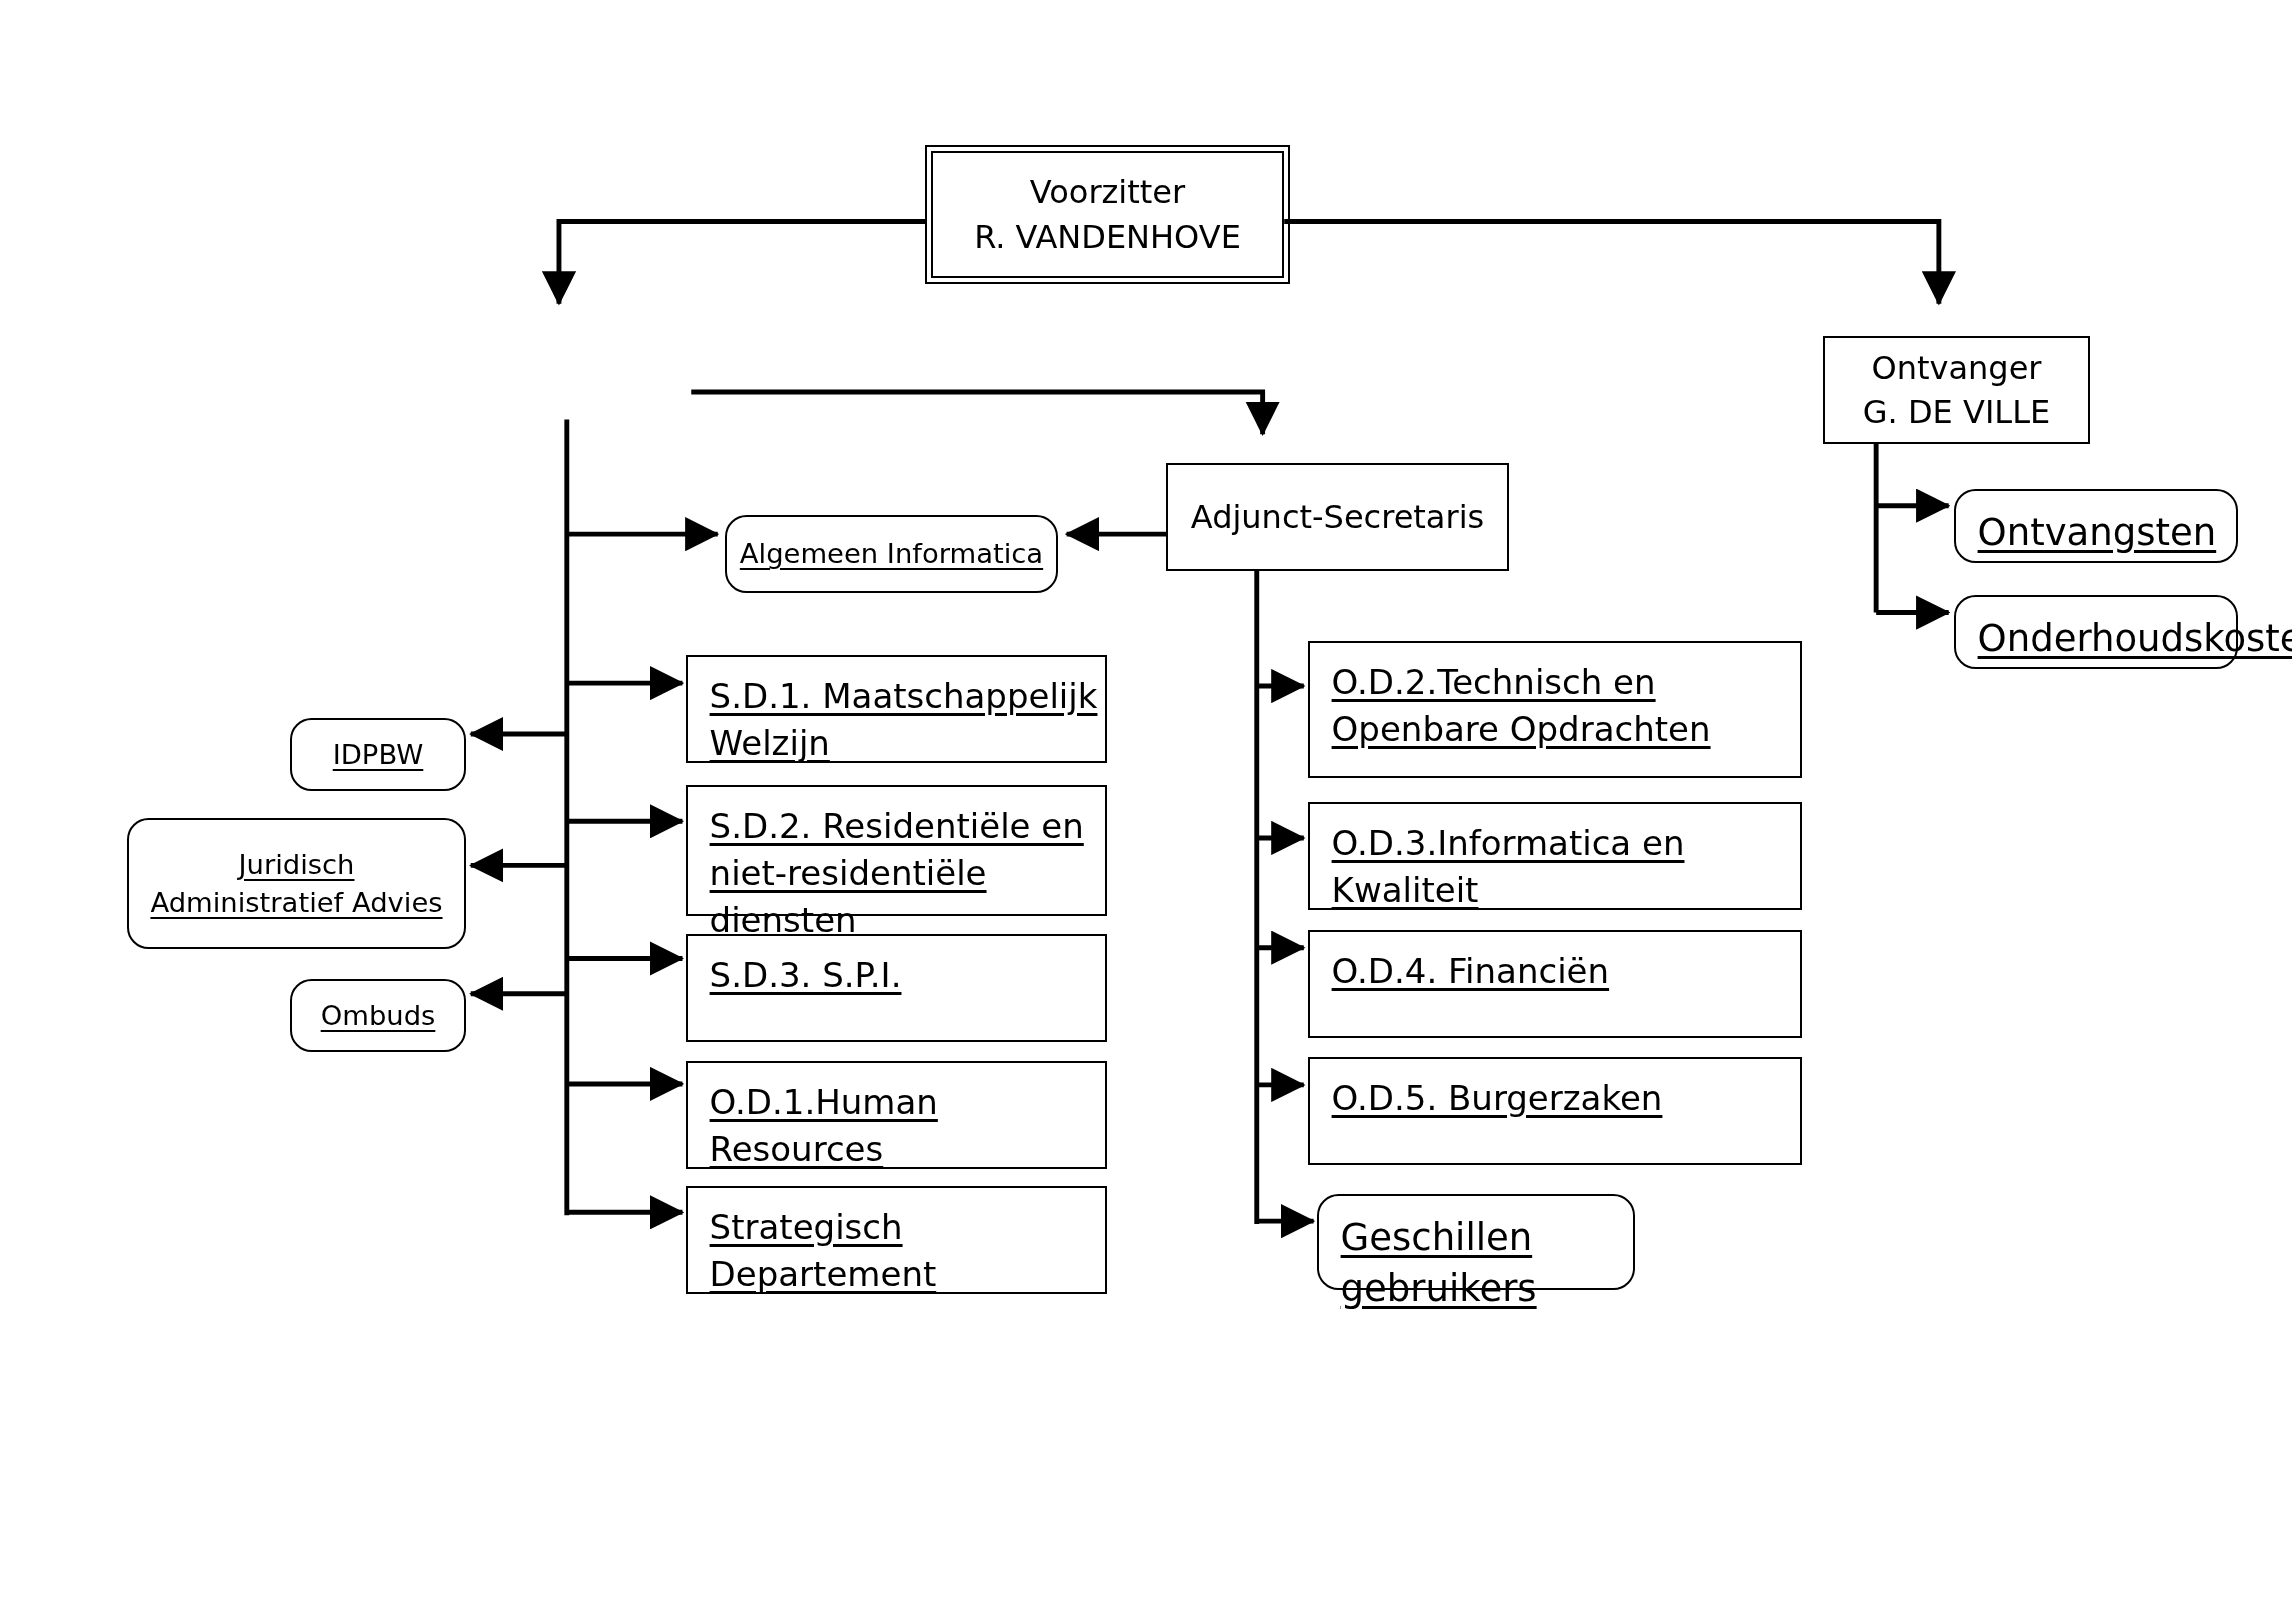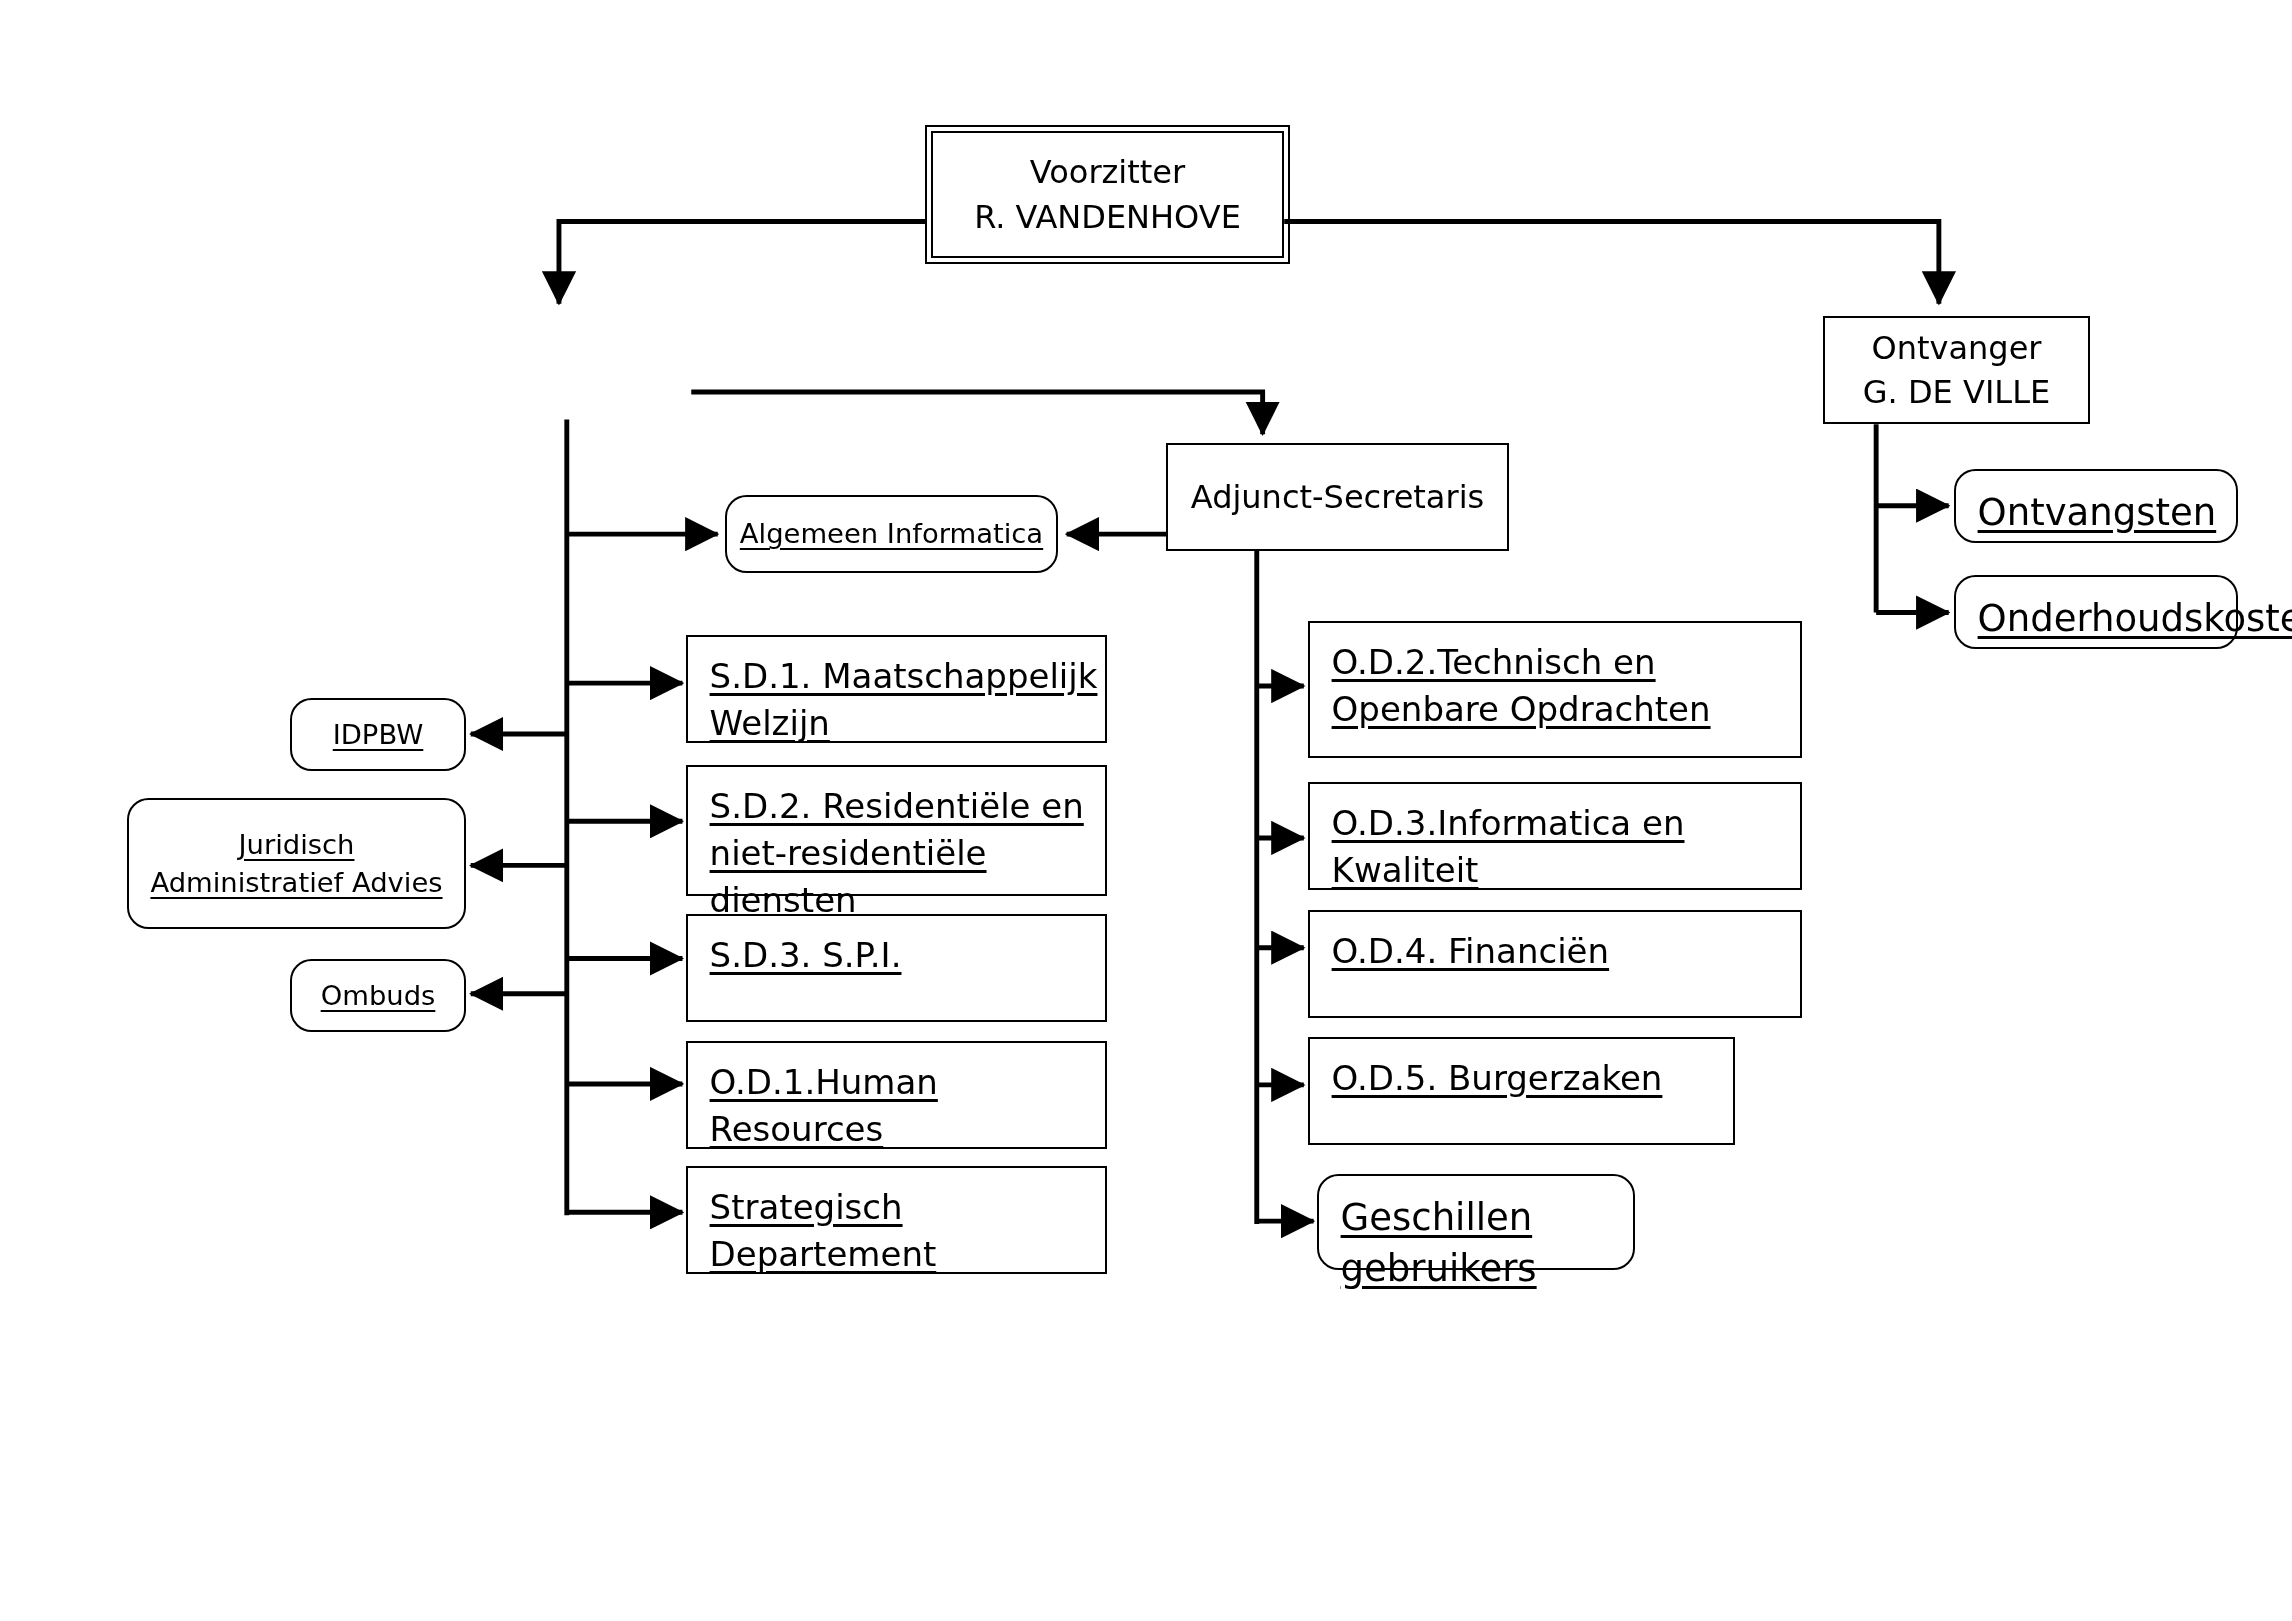--- a/index.html
+++ b/index.html
@@ -27,20 +27,21 @@
     width: 2293px;
     height: 1621px;
   }
   .node-box {
     position: absolute;
     box-sizing: border-box;
     background: #ffffff;
     border: 2.9px solid #000000;
     display: flex;
     flex-direction: column;
+    margin-top: 20px;
   }
   .node-box.rounded {
     border-radius: 21.6px;
   }
   .node-box.double {
     border: 2.9px solid #000000;
     outline: 2.9px solid #000000;
     outline-offset: 4.9px;
   }
   .node-box.center {
@@ -195,21 +196,21 @@
   </div>
 
   <div class="node-box topleft" style="left:1308px; top:782px; width:494px; height:108px;">
     <span class="node-label">O.D.3.Informatica en Kwaliteit</span>
   </div>
 
   <div class="node-box topleft" style="left:1308px; top:910px; width:494px; height:108px;">
     <span class="node-label">O.D.4. Financiën</span>
   </div>
 
-  <div class="node-box topleft" style="left:1308px; top:1037px; width:427px; height:108px;">
+  <div class="node-box topleft" style="left:1308px; top:1037px; width:494px; height:108px;">
     <span class="node-label">O.D.5. Burgerzaken</span>
   </div>
 
   <div class="node-box rounded topleft" style="left:1317px; top:1174px; width:318px; height:96px;">
     <span class="node-label">Geschillen gebruikers</span>
   </div>
 
 </div>
 
 

